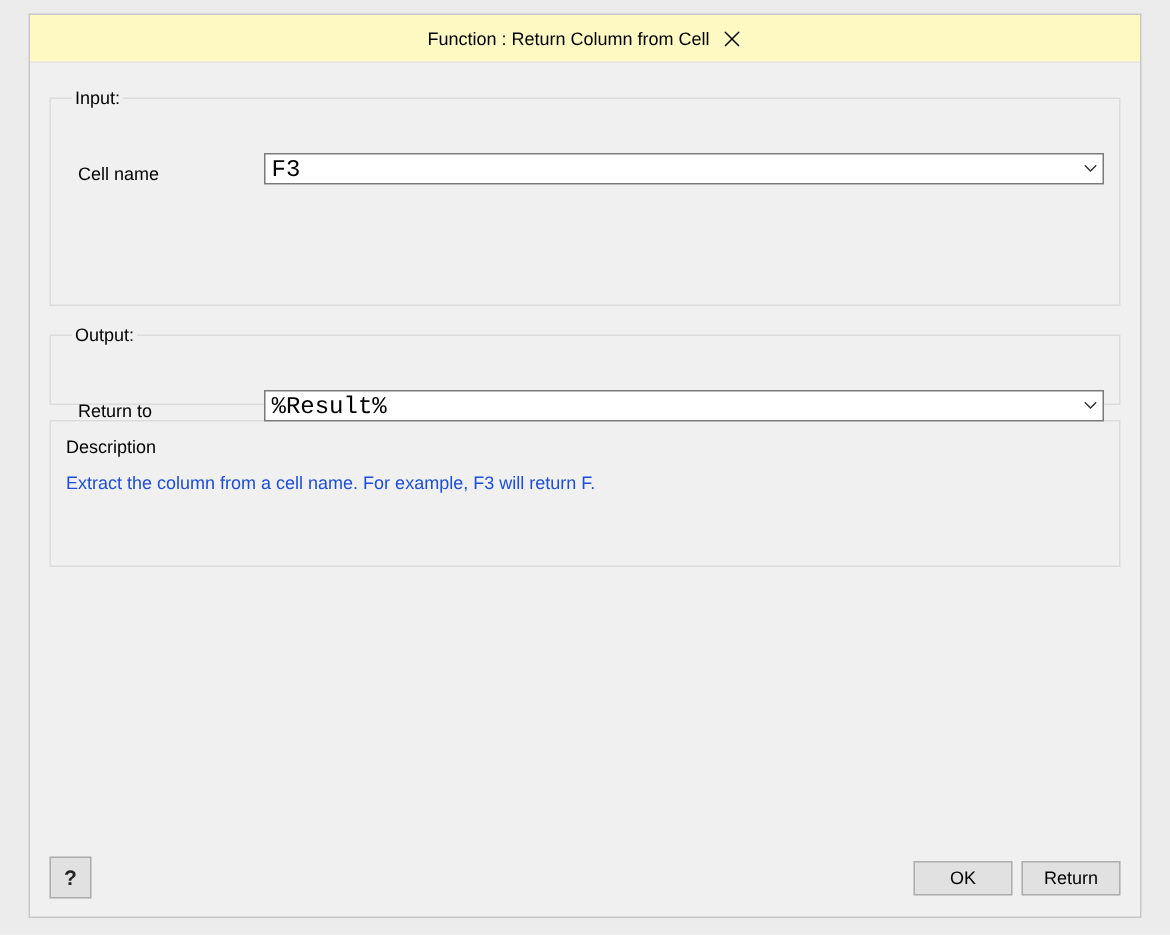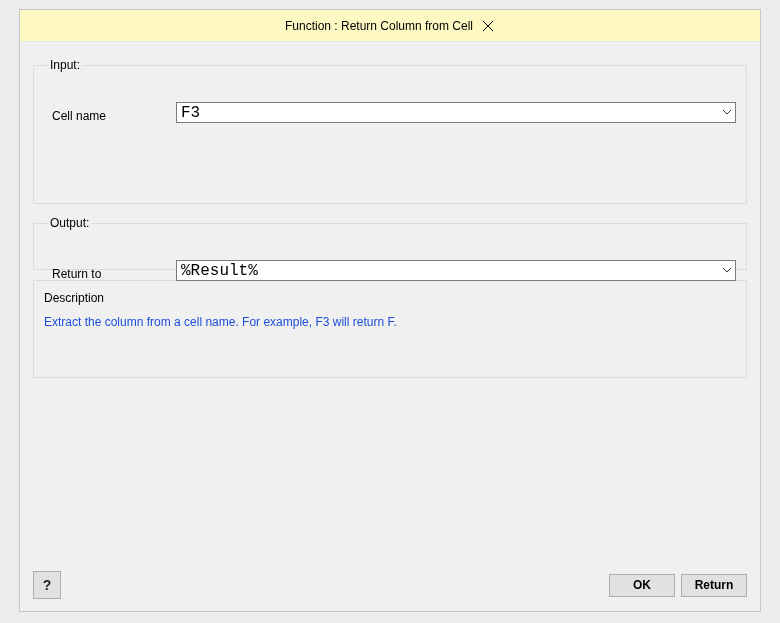--- a/index.html
+++ b/index.html
@@ -147,21 +147,20 @@
       height: 23px;
       border: 1px solid #adadad;
       background: #e1e1e1;
       display: flex;
       align-items: center;
       justify-content: center;
       cursor: pointer;
       font-size: 12px;
       color: #000;
       padding: 0 8px;
-      font-weight: bold;
     }
     .desc-fieldset {
       border: 1px solid #dcdcdc;
       background: #f0f0f0;
       margin: 4px 0 0 0;
       padding: 10px 0 10px 10px;
     }
   </style>
 </head>
 <body>

